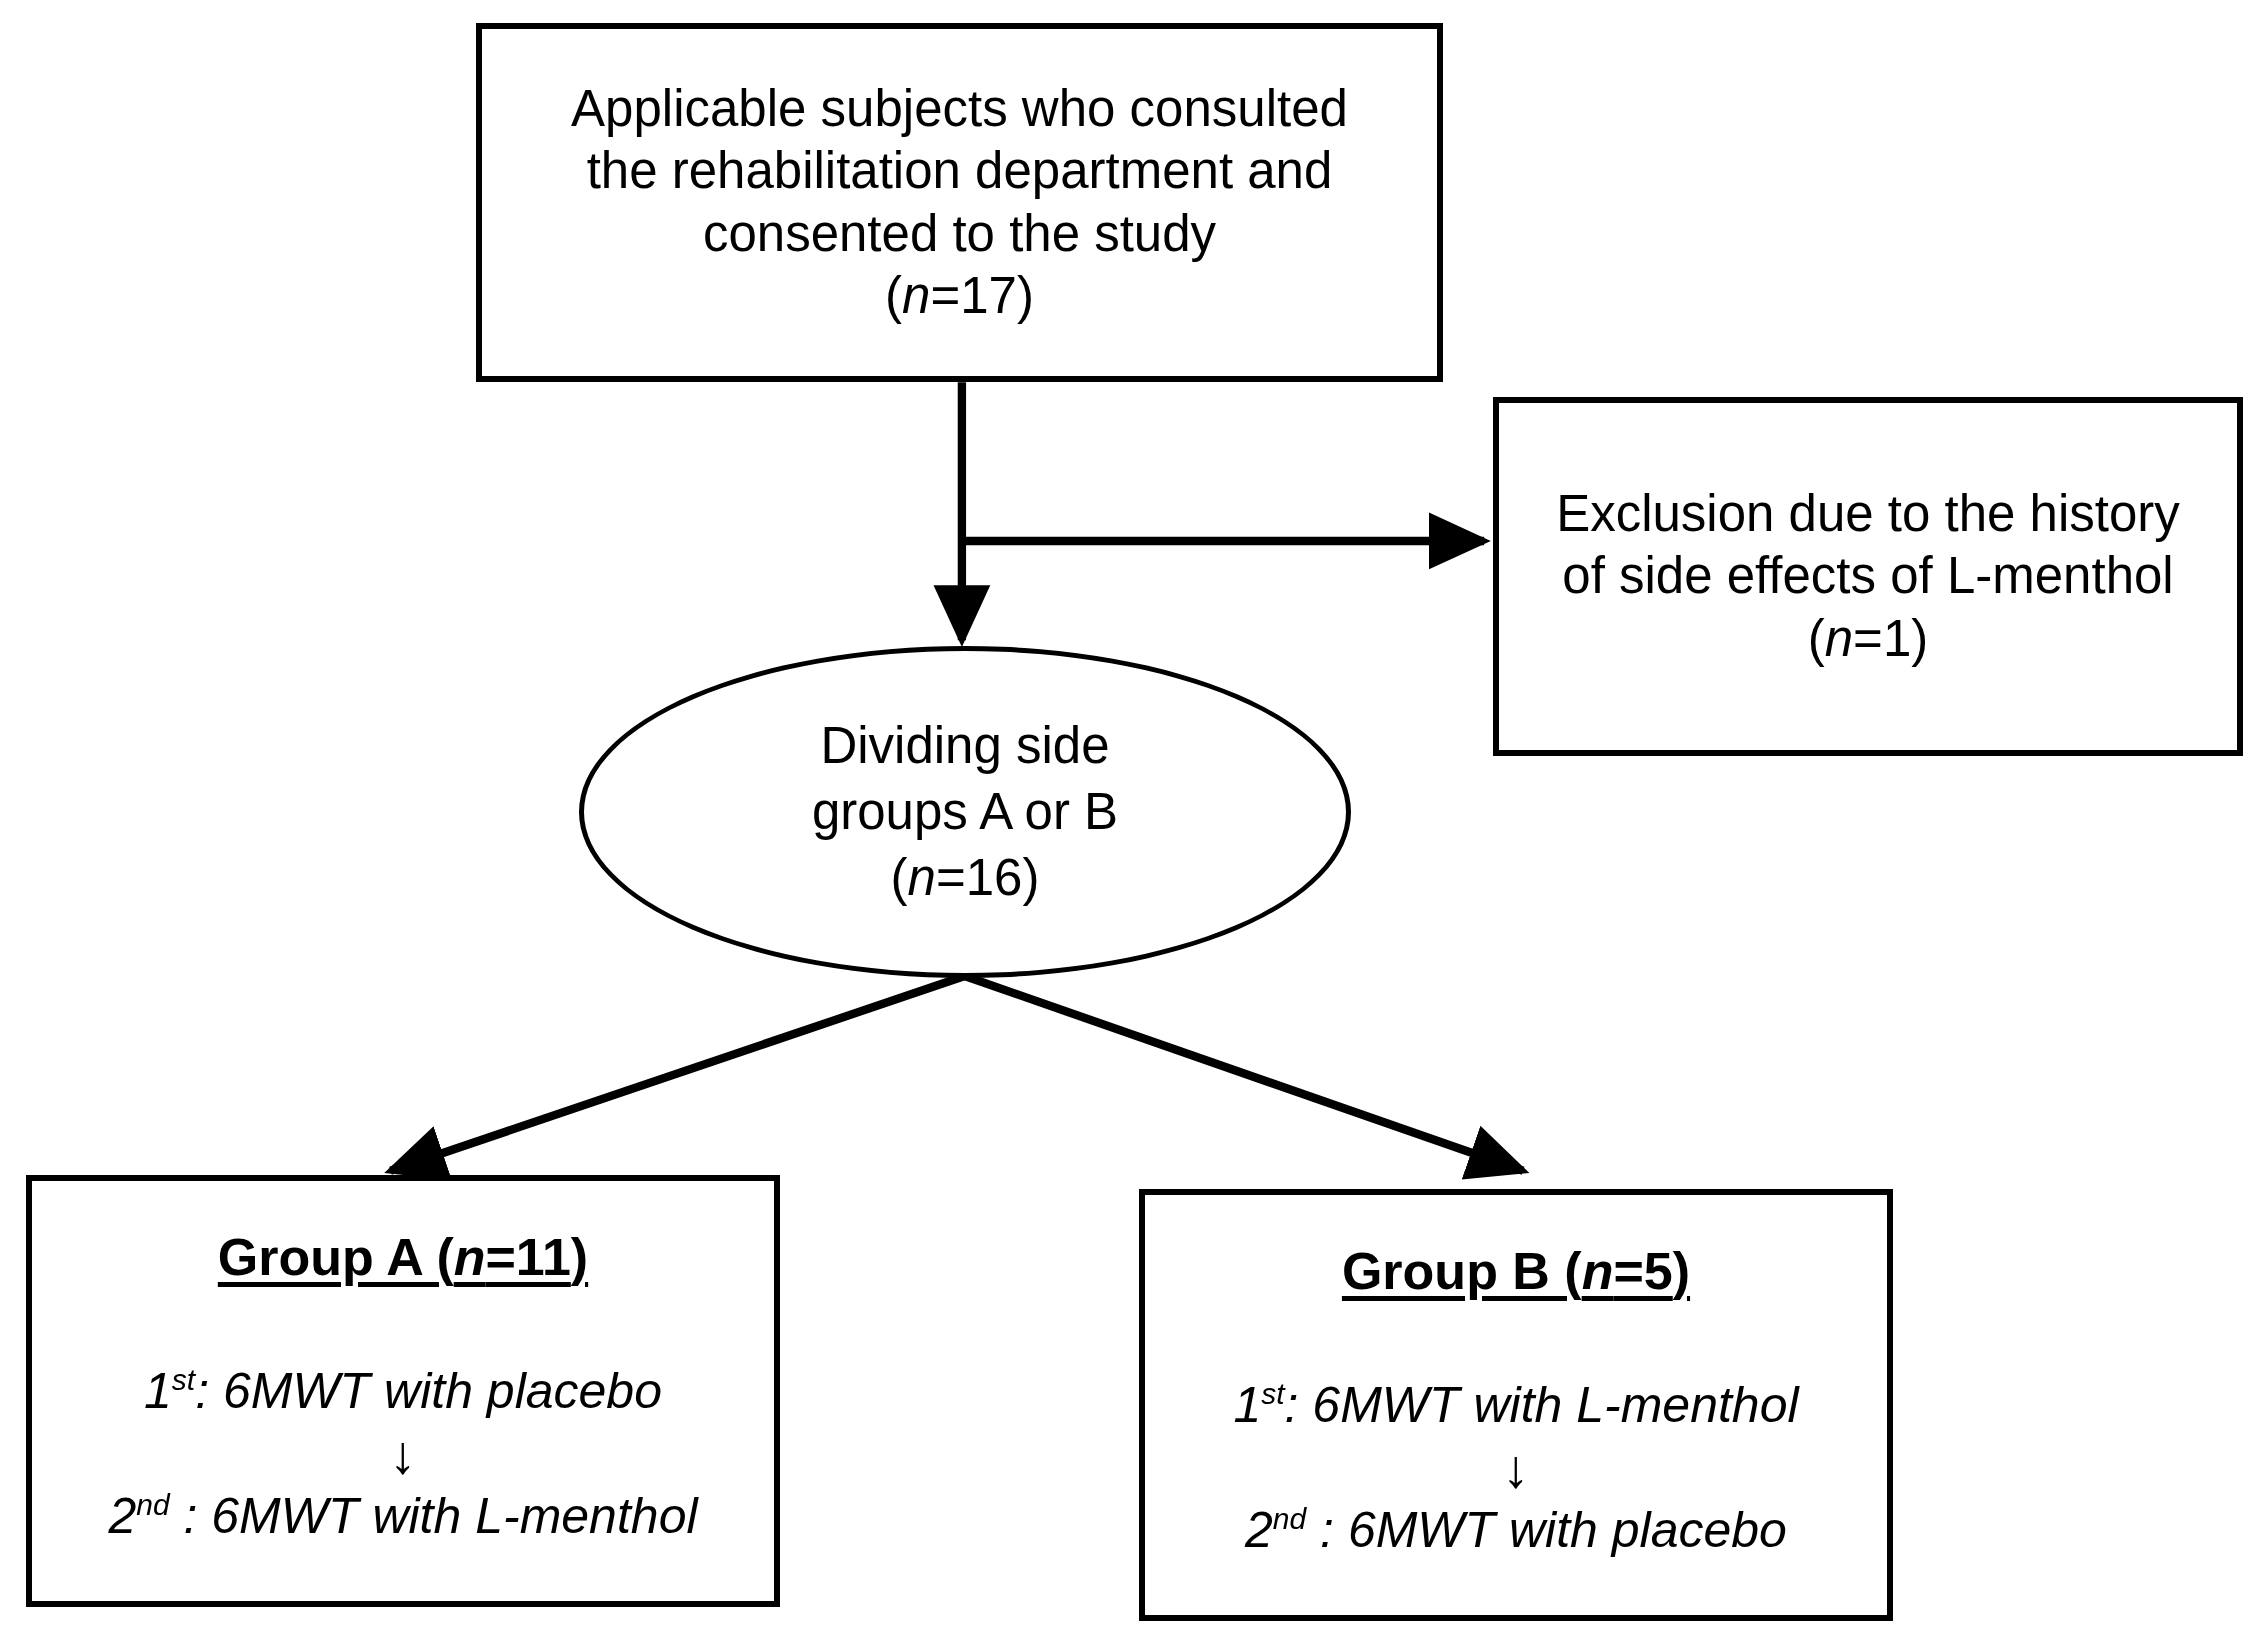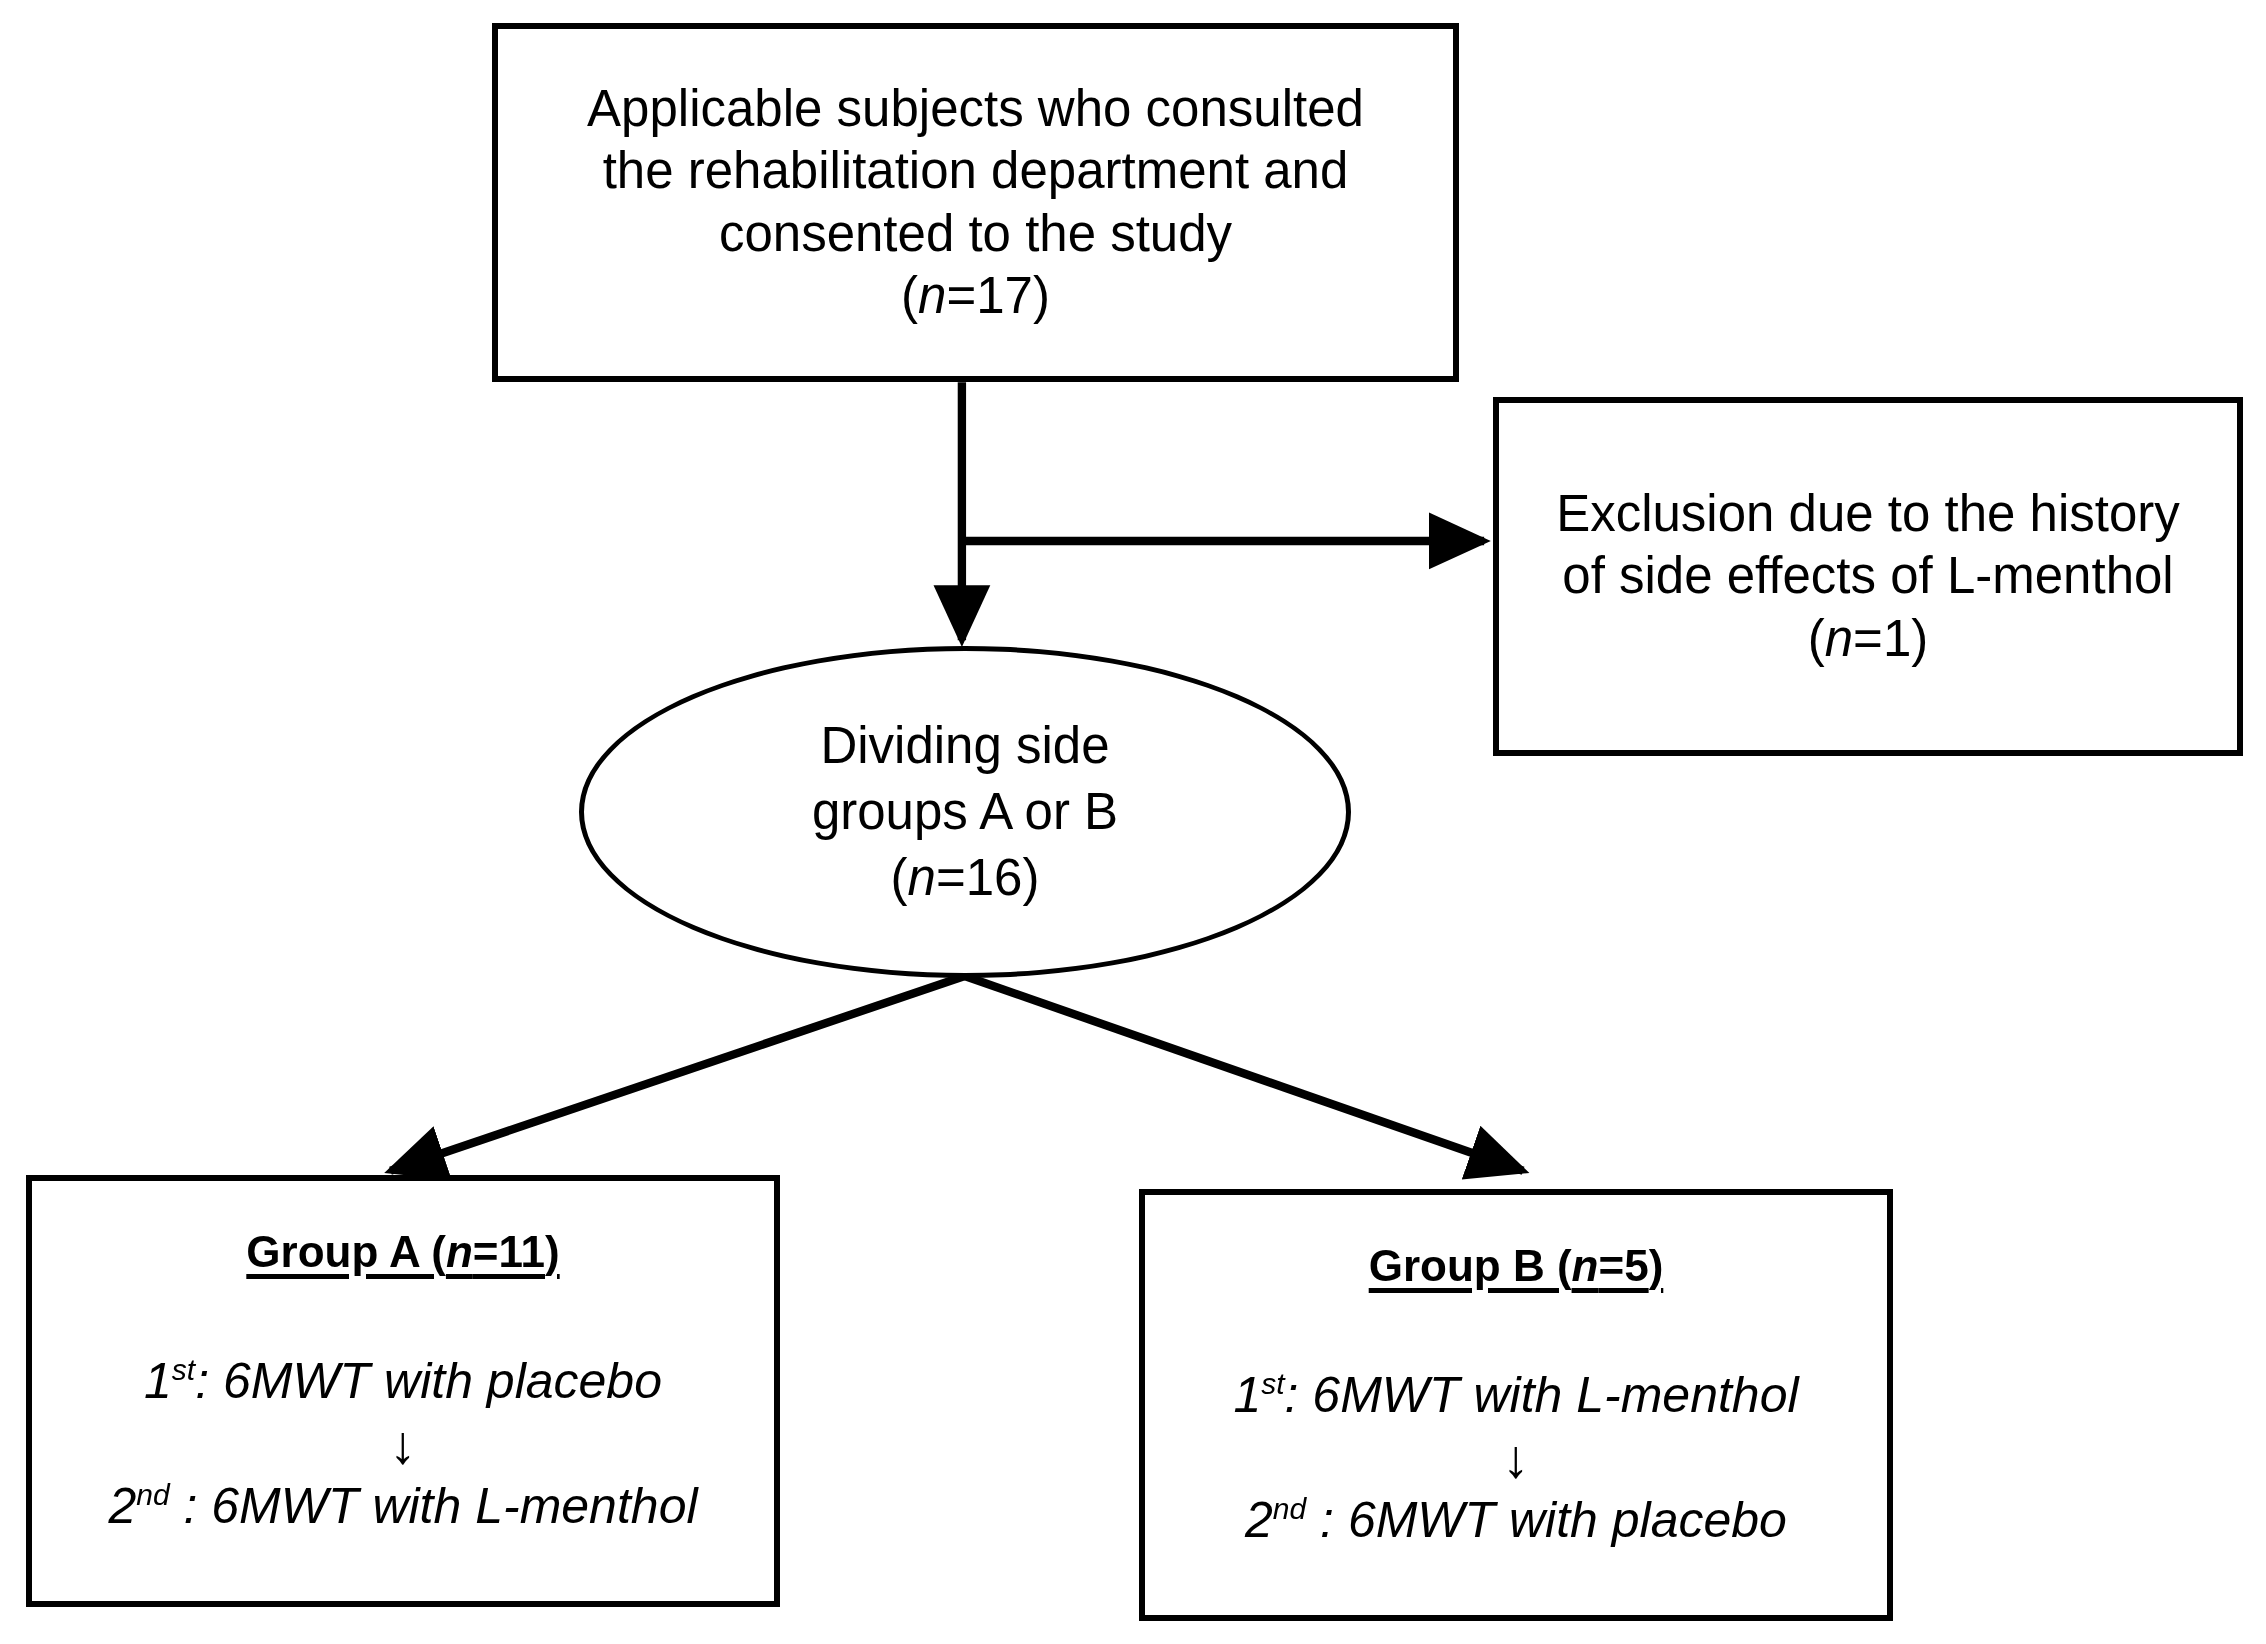--- a/index.html
+++ b/index.html
@@ -46,21 +46,20 @@
   }
 
   
   #node-enrollment {
     left: 476px;
     top: 23px;
     width: 967px;
     height: 359px;
     font-size: 51px;
     line-height: 1.22;
-    margin-left: 16px;
   }
 
   
   #node-exclusion {
     left: 1493px;
     top: 397px;
     width: 750px;
     height: 359px;
     font-size: 51px;
     line-height: 1.22;
@@ -95,21 +94,21 @@
     height: 432px;
     font-size: 50px;
     justify-content: flex-start;
     padding-top: 46px;
   }
   .group-title {
     font-weight: bold;
     text-decoration: underline;
     text-underline-offset: 6.5px;
     text-decoration-thickness: 4.6px;
-    font-size: 44px;
+    font-size: 52px;
     white-space: nowrap;
   }
   .group-body {
     margin-top: 72px;
     line-height: 1.30;
     font-style: italic;
   }
   .group-body .step {
     white-space: nowrap;
     display: block;

